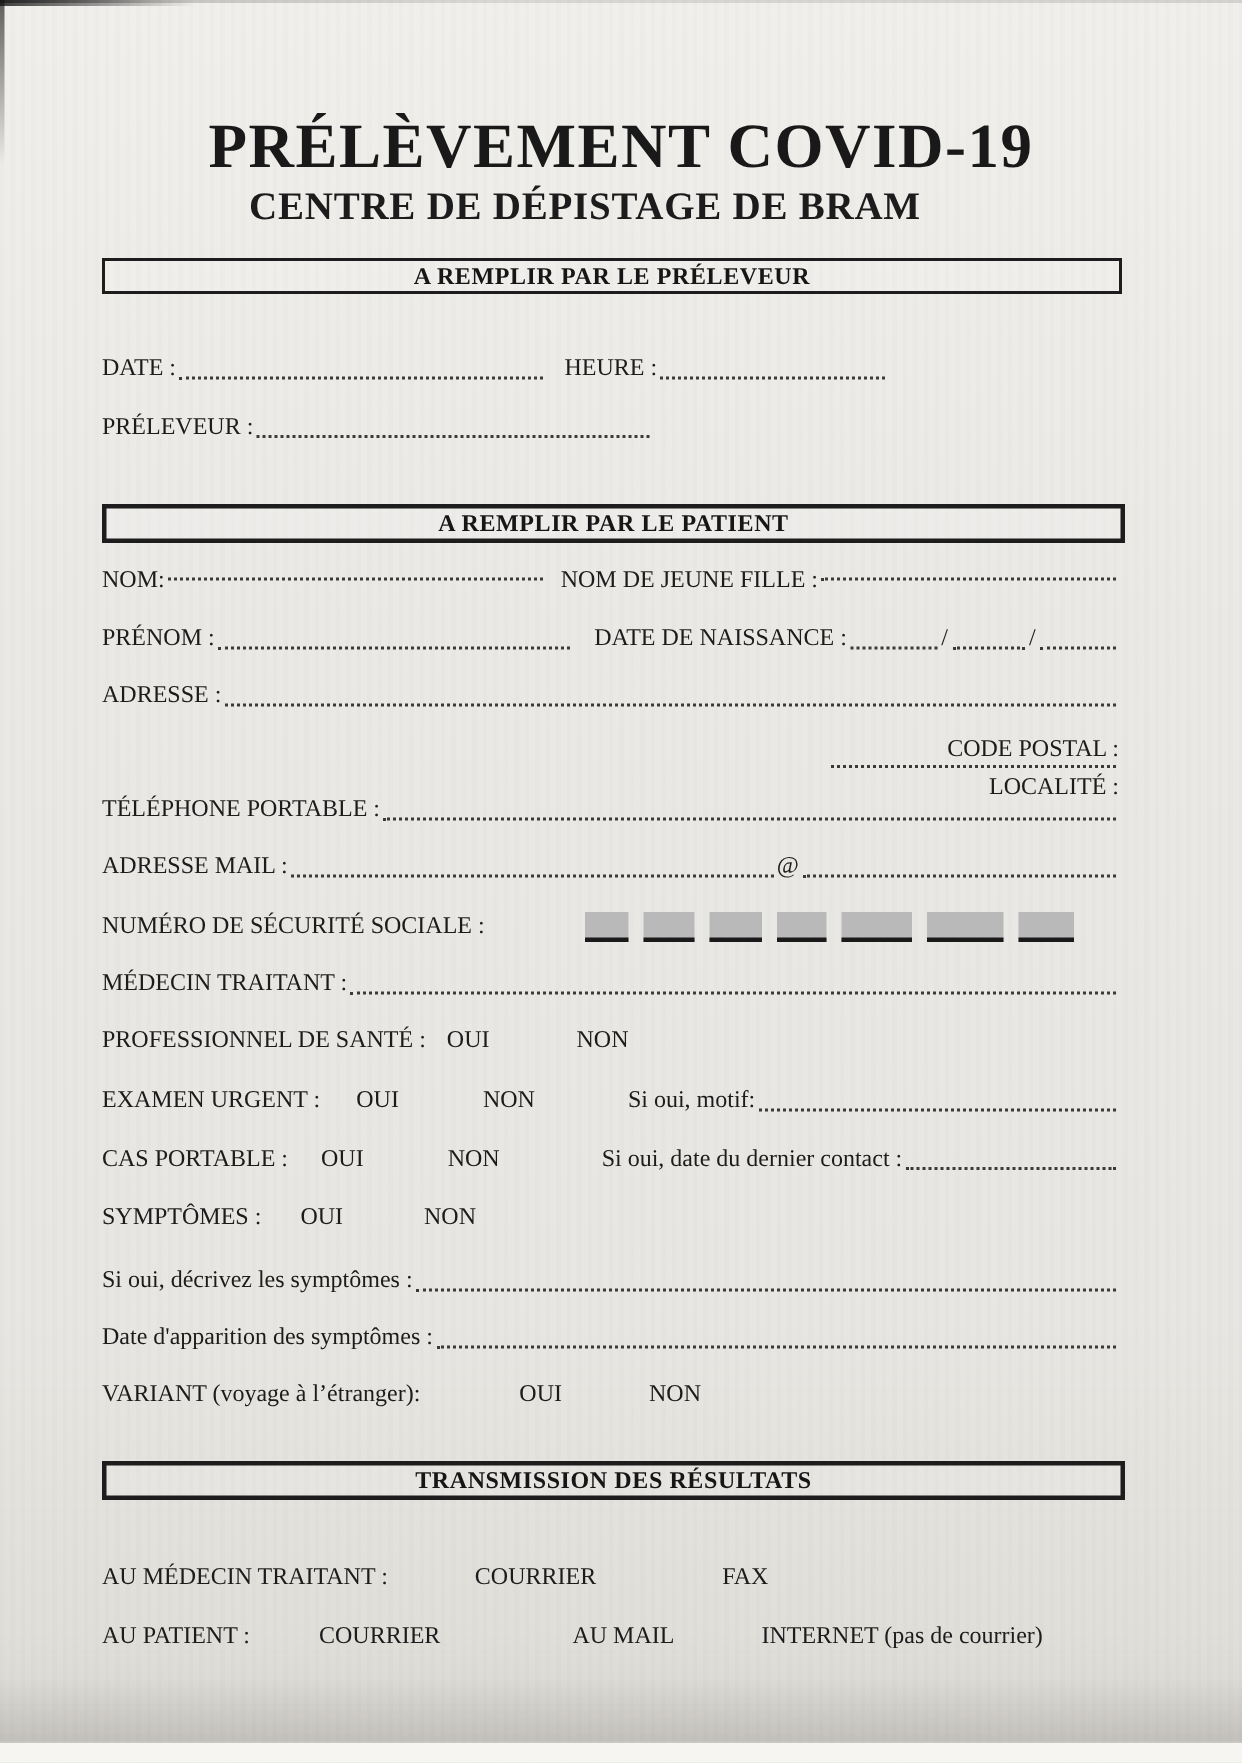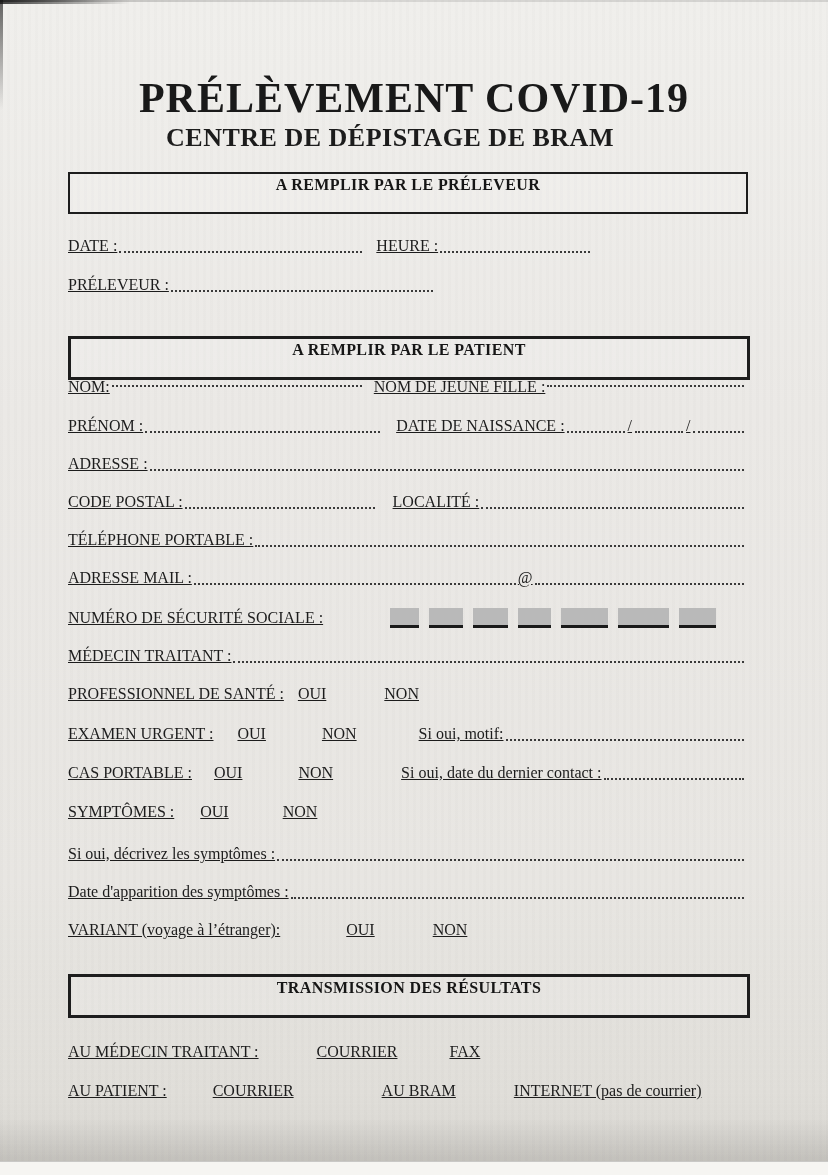--- a/index.html
+++ b/index.html
@@ -25,44 +25,44 @@
     position:absolute;top:76px;left:0;width:828px;text-align:center;
     font-size:42px;font-weight:700;color:#191919;letter-spacing:1px;line-height:44px;
   }
   .subtitle{
     position:absolute;top:123px;left:0;width:684px;text-align:center;
     font-size:26px;font-weight:700;color:#1c1c1c;letter-spacing:0.5px;line-height:30px;margin-left:48px;
   }
   .section-box{
     position:absolute;left:68px;width:676px;
     text-align:center;font-weight:700;font-size:16px;color:#161616;
-    border:2px solid #1d1d1d;padding:2px 0 18px 0;letter-spacing:0.4px;
+    border:2px solid #1d1d1d;padding:2px 0 0 0;letter-spacing:0.4px;
     background:rgba(255,255,255,0.12);
   }
   .section-box.thick{border-width:3px;}
   .box-preleveur{top:172px;}
   .box-patient{top:336px;}
   .box-transmission{top:974px;}
 
   .row{
     position:absolute;left:68px;width:678px;height:22px;
     display:flex;align-items:flex-end;
-    font-size:16px;color:#1c1c1c;white-space:nowrap;text-decoration:underline;
+    font-size:16px;color:#1c1c1c;white-space:nowrap;
   }
   .row .lbl{line-height:20px;}
   .leader{border-bottom:2px dotted #3a3a3a;margin:0 2px 3px 2px;height:0;}
   .leader.grow{flex:1;}
   .slash{line-height:20px;margin:0 1px;}
 
   .r-date{top:234px;}
   .r-preleveur{top:273px;}
   .r-nom{top:376px;align-items:center;}
   .r-prenom{top:414px;}
   .r-adresse{top:452px;}
-  .r-codepostal{top:490px;}
+  .r-codepostal{top:490px;flex-direction:column;}
   .r-telephone{top:528px;}
   .r-mail{top:566px;}
   .r-secu{top:602px;height:26px;}
   .r-medecin{top:644px;}
   .r-professionnel{top:682px;}
   .r-examen{top:722px;}
   .r-cas{top:761px;}
   .r-symptomes{top:800px;}
   .r-sidecrire{top:842px;}
   .r-dateapp{top:880px;}
@@ -206,21 +206,21 @@
   <span class="lbl">VARIANT (voyage à l’étranger):</span>
   <span class="lbl" style="margin-left:66px;">OUI</span>
   <span class="lbl" style="margin-left:58px;">NON</span>
 </div>
 
 <div class="section-box thick box-transmission">TRANSMISSION DES RÉSULTATS</div>
 
 <div class="row r-trans-medecin">
   <span class="lbl">AU MÉDECIN TRAITANT :</span>
   <span class="lbl" style="margin-left:58px;">COURRIER</span>
-  <span class="lbl" style="margin-left:52px;">FAX</span>
+  <span class="lbl" style="margin-left:84px;">FAX</span>
 </div>
 
 <div class="row r-trans-patient">
   <span class="lbl">AU PATIENT :</span>
   <span class="lbl" style="margin-left:46px;">COURRIER</span>
-  <span class="lbl" style="margin-left:88px;">AU BRAM</span>
+  <span class="lbl" style="margin-left:88px;">AU MAIL</span>
   <span class="lbl" style="margin-left:58px;">INTERNET (pas de courrier)</span>
 </div>
 
 </body></html>

